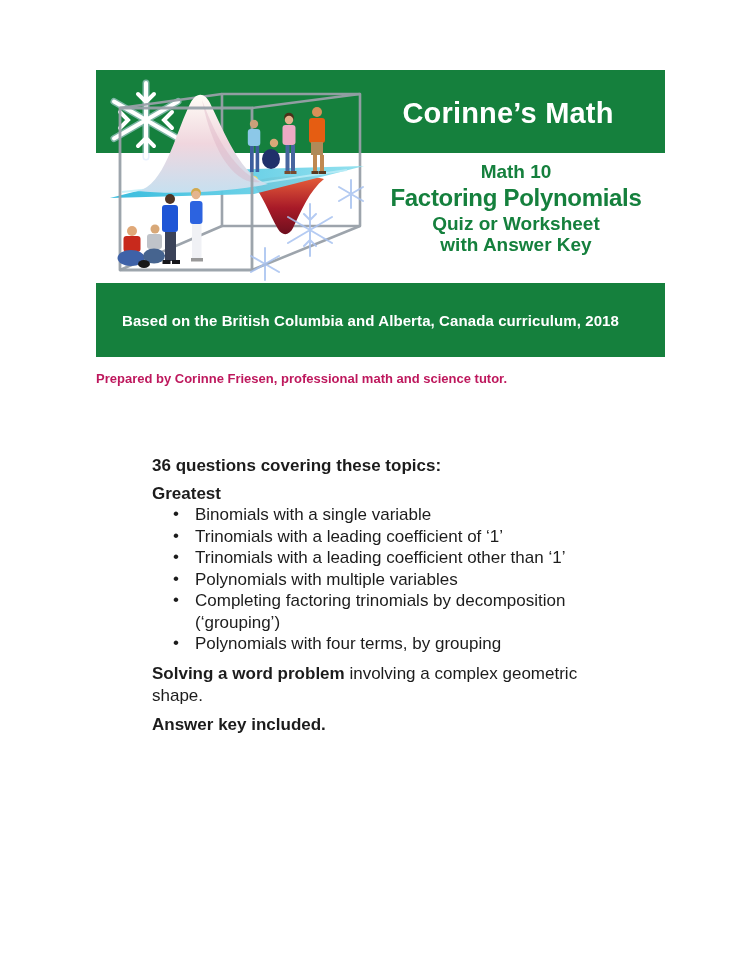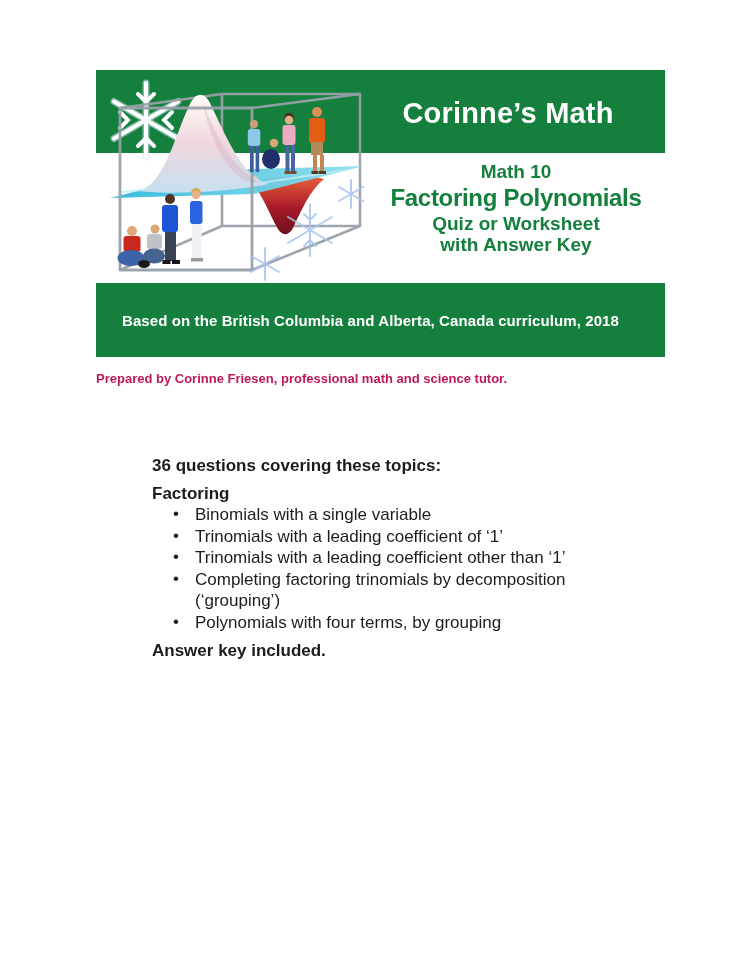--- a/index.html
+++ b/index.html
@@ -156,22 +156,24 @@
 </div>
 
 <div class="banner" id="curriculum-banner">
   <span>Based on the British Columbia and Alberta, Canada curriculum, 2018</span>
 </div>
 
 <div id="byline">Prepared by Corinne Friesen, professional math and science tutor.</div>
 
 <div id="body-block">
   <p class="section-heading" id="intro-heading">36 questions covering these topics:</p>
-  <p class="section-heading" id="factoring-heading">Factoring</p>
+  <p class="section-heading" id="factoring-heading">Greatest</p>
   <ul class="bullets" id="factoring-list">
     <li>Binomials with a single variable</li>
     <li>Trinomials with a leading coefficient of ‘1’</li>
     <li>Trinomials with a leading coefficient other than ‘1’</li>
+    <li>Polynomials with multiple variables</li>
     <li>Completing factoring trinomials by decomposition (‘grouping’)</li>
     <li>Polynomials with four terms, by grouping</li>
   </ul>
+  <p id="word-problem"><span class="bold">Solving a word problem</span><span> involving a complex geometric shape.</span></p>
   <p id="answer-key">Answer key included.</p>
 </div>
 
 </body></html>

